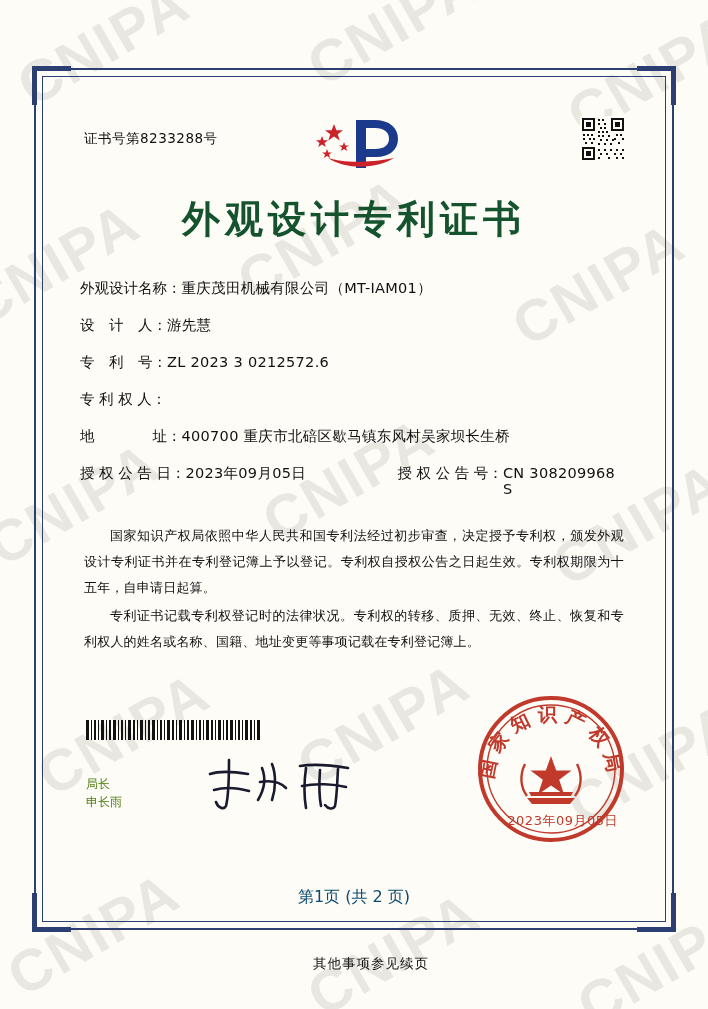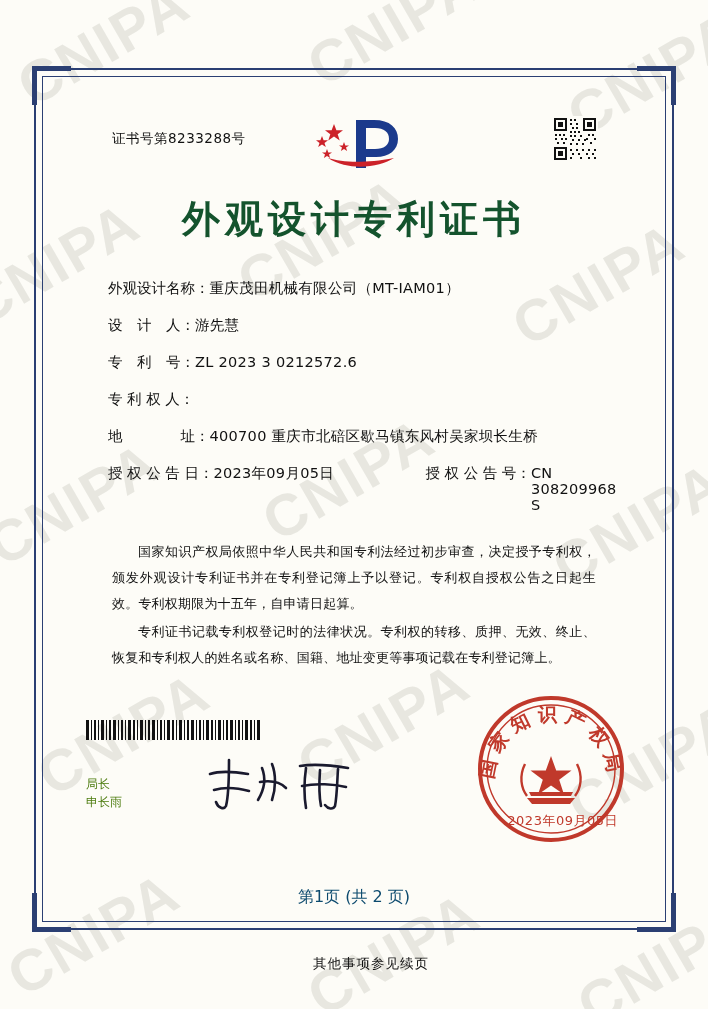--- a/index.html
+++ b/index.html
@@ -65,21 +65,21 @@
     border-width: 0;
   }
   .corner.tl { left: -2px; top: -2px; border-left-width: 5px; border-top-width: 5px; }
   .corner.tr { right: -2px; top: -2px; border-right-width: 5px; border-top-width: 5px; }
   .corner.bl { left: -2px; bottom: -2px; border-left-width: 5px; border-bottom-width: 5px; }
   .corner.br { right: -2px; bottom: -2px; border-right-width: 5px; border-bottom-width: 5px; }
 
   .content {
     position: absolute;
     left: 0; top: 0; right: 0; bottom: 0;
-    padding: 26px 66px;
+    padding: 26px 38px;
     box-sizing: border-box;
     color: #1b1b1b;
   }
 
   
   .top-row {
     position: relative;
     height: 78px;
   }
   .cert-no {

